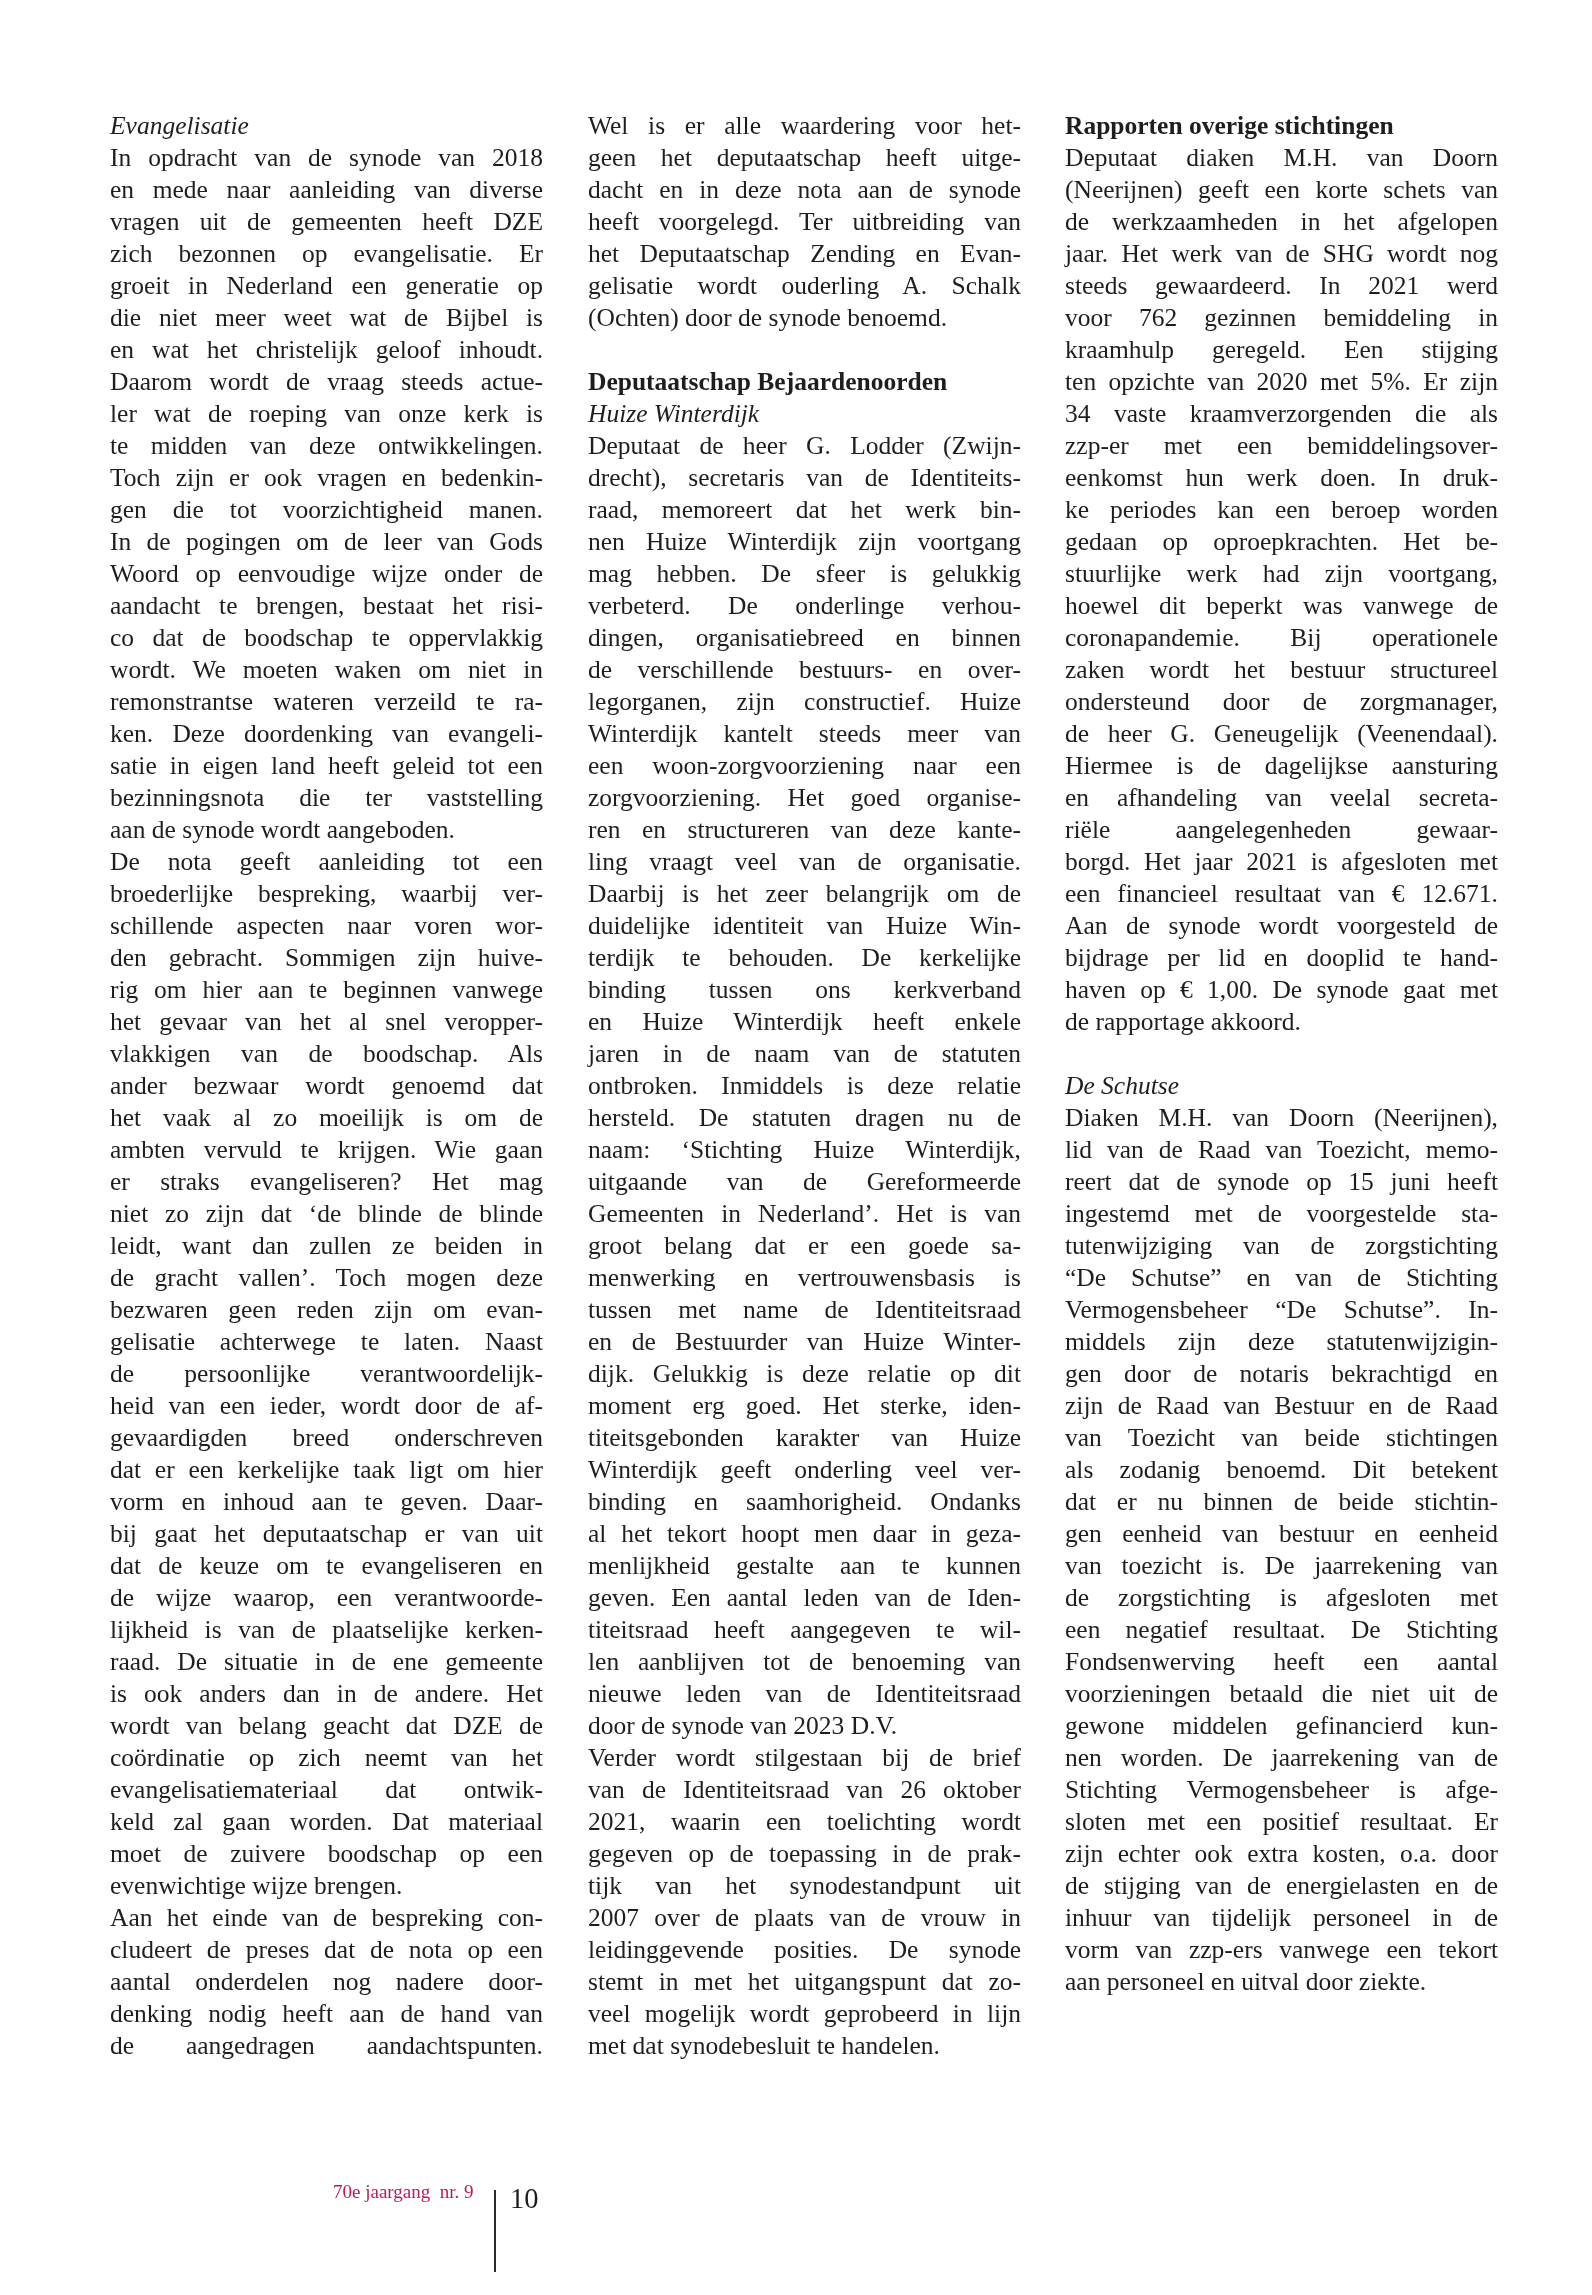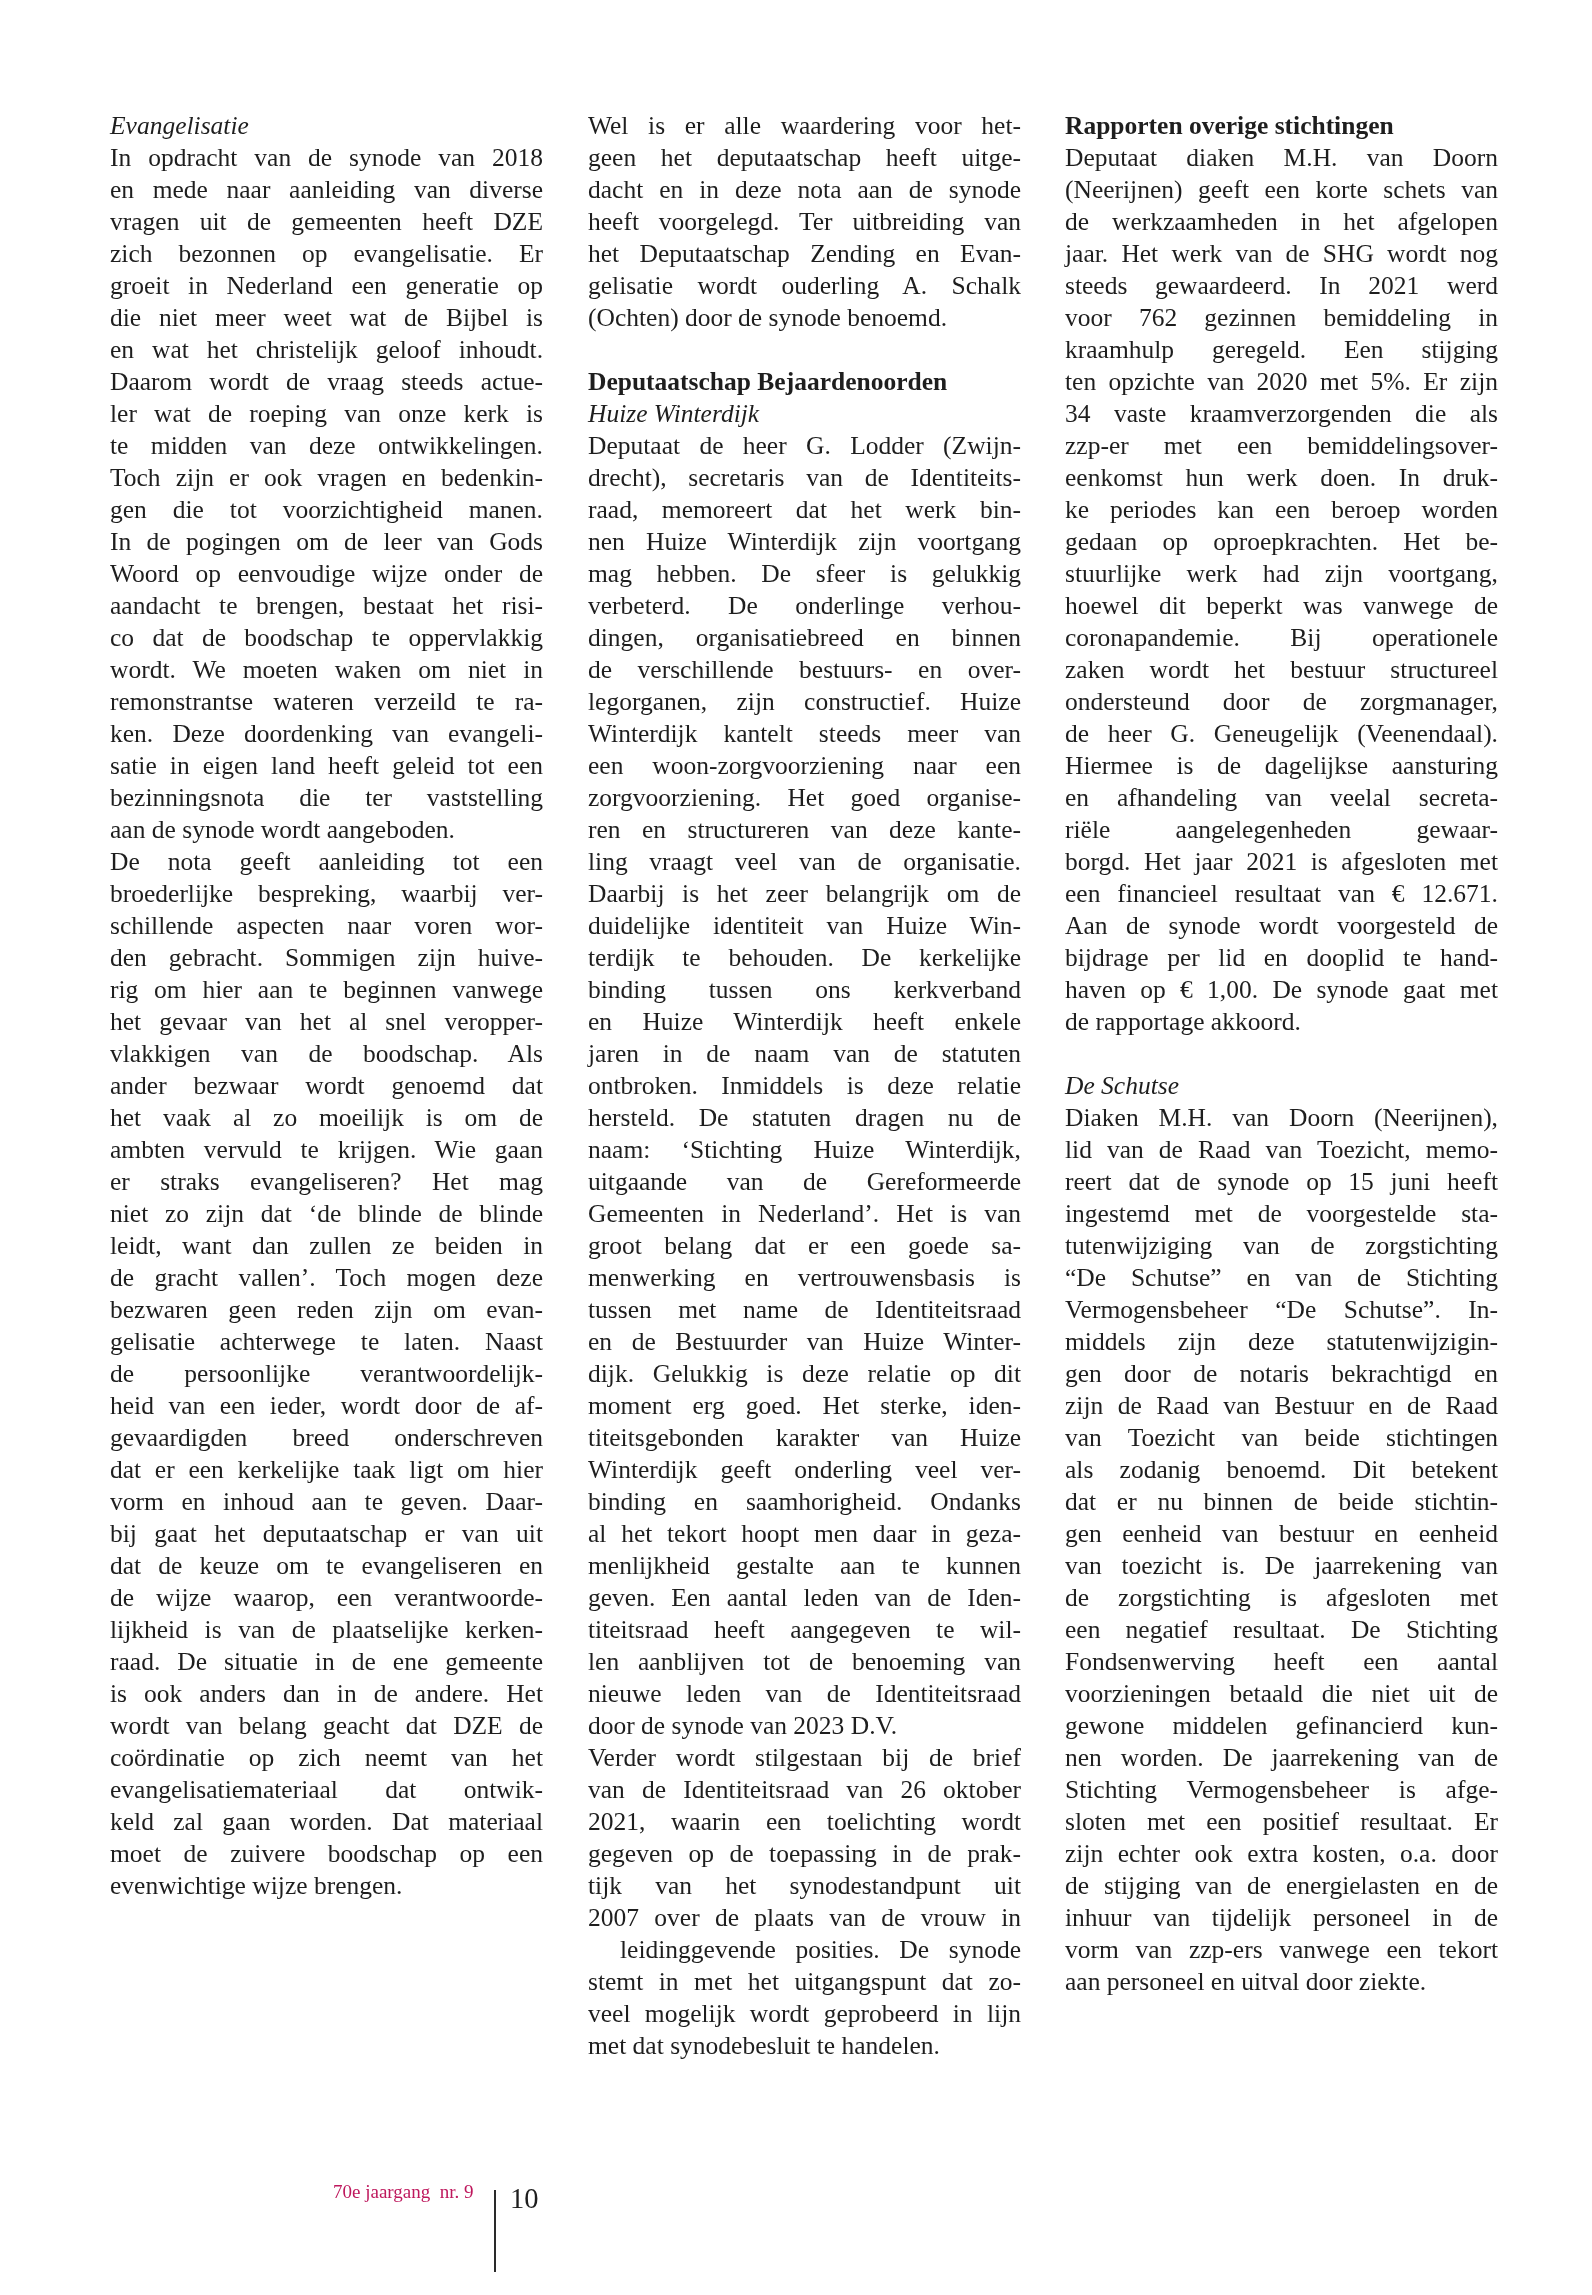--- a/index.html
+++ b/index.html
@@ -77,20 +77,27 @@
         <span class="ln" style="white-space: normal;">de wijze waarop, een verantwoorde-</span>
         <span class="ln" style="white-space: normal;">lijkheid is van de plaatselijke kerken-</span>
         <span class="ln" style="white-space: normal;">raad. De situatie in de ene gemeente</span>
         <span class="ln" style="white-space: normal;">is ook anders dan in de andere. Het</span>
         <span class="ln" style="white-space: normal;">wordt van belang geacht dat DZE de</span>
         <span class="ln" style="white-space: normal;">coördinatie op zich neemt van het</span>
         <span class="ln" style="white-space: normal;">evangelisatiemateriaal dat ontwik-</span>
         <span class="ln" style="white-space: normal;">keld zal gaan worden. Dat materiaal</span>
         <span class="ln" style="white-space: normal;">moet de zuivere boodschap op een</span>
         <span class="ln last" style="white-space: normal;">evenwichtige wijze brengen.</span>
+      </div>
+      <div>
+        <span class="ln" style="white-space: normal;">Aan het einde van de bespreking con-</span>
+        <span class="ln" style="white-space: normal;">cludeert de preses dat de nota op een</span>
+        <span class="ln" style="white-space: normal;">aantal onderdelen nog nadere door-</span>
+        <span class="ln" style="white-space: normal;">denking nodig heeft aan de hand van</span>
+        <span class="ln" style="white-space: normal;">de aangedragen aandachtspunten.</span>
       </div>
     </div>
   <div class="col col2">
       <div>
         <span class="ln" style="white-space: normal;">Wel is er alle waardering voor het-</span>
         <span class="ln" style="white-space: normal;">geen het deputaatschap heeft uitge-</span>
         <span class="ln" style="white-space: normal;">dacht en in deze nota aan de synode</span>
         <span class="ln" style="white-space: normal;">heeft voorgelegd. Ter uitbreiding van</span>
         <span class="ln" style="white-space: normal;">het Deputaatschap Zending en Evan-</span>
         <span class="ln" style="white-space: normal;">gelisatie wordt ouderling A. Schalk</span>
@@ -146,21 +153,21 @@
         <span class="ln" style="white-space: normal;">nieuwe leden van de Identiteitsraad</span>
         <span class="ln last" style="white-space: normal;">door de synode van 2023 D.V.</span>
       </div>
       <div>
         <span class="ln" style="white-space: normal;">Verder wordt stilgestaan bij de brief</span>
         <span class="ln" style="white-space: normal;">van de Identiteitsraad van 26 oktober</span>
         <span class="ln" style="white-space: normal;">2021, waarin een toelichting wordt</span>
         <span class="ln" style="white-space: normal;">gegeven op de toepassing in de prak-</span>
         <span class="ln" style="white-space: normal;">tijk van het synodestandpunt uit</span>
         <span class="ln" style="white-space: normal;">2007 over de plaats van de vrouw in</span>
-        <span class="ln" style="white-space: normal; margin-left: 32px;">leidinggevende posities. De synode</span>
+        <span class="ln" style="white-space: normal;">leidinggevende posities. De synode</span>
         <span class="ln" style="white-space: normal;">stemt in met het uitgangspunt dat zo-</span>
         <span class="ln" style="white-space: normal;">veel mogelijk wordt geprobeerd in lijn</span>
         <span class="ln last" style="white-space: normal;">met dat synodebesluit te handelen.</span>
       </div>
     </div>
   <div class="col col3">
       <div>
         <span class="ln h-bold last" style="white-space: normal;">Rapporten overige stichtingen</span>
       </div>
       <div>

